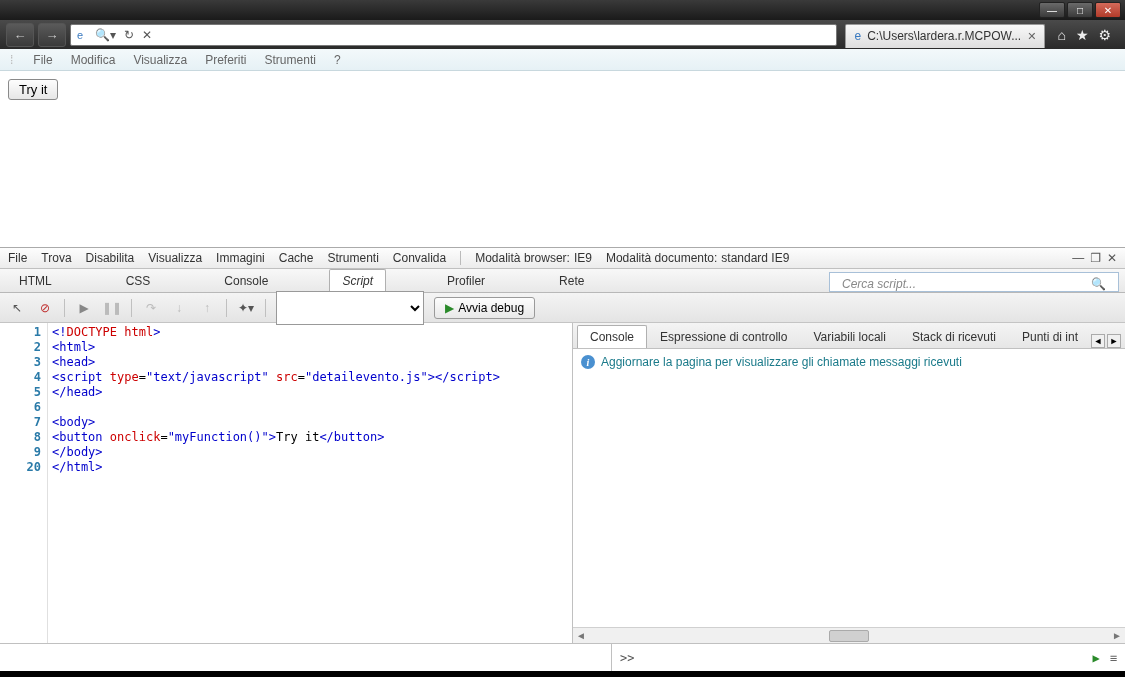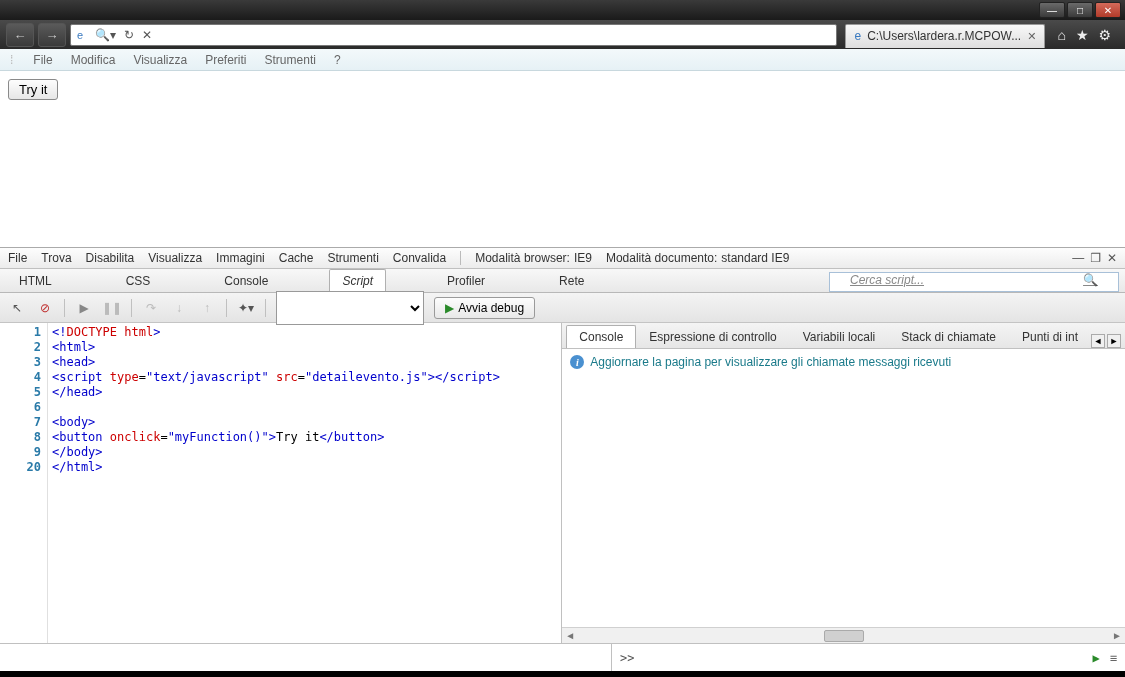--- a/index.html
+++ b/index.html
@@ -29,21 +29,21 @@
 
 .dev-menubar { height: 22px; background: linear-gradient(#fdfdfd,#ececec); border-top:1px solid #aaa; border-bottom:1px solid #c0c0c0; display:flex; align-items:center; padding:0 8px; gap: 14px; font-size:12px; color:#333; }
 .dev-menubar .sep { width:1px; height:14px; background:#bbb; }
 .dev-menubar .spacer { flex:1; }
 .dev-winctrl { display:flex; gap:6px; color:#555; }
 .dev-winctrl span { cursor:pointer; font-size:12px; }
 
 .dev-tabbar { height: 24px; background: linear-gradient(#f8f8f8,#e8e8e8); border-bottom:1px solid #b8b8b8; display:flex; align-items:flex-end; padding: 0 6px; gap: 48px; }
 .dev-tab { padding: 4px 12px; font-size:12px; color:#333; border:1px solid transparent; border-bottom:none; cursor:pointer; }
 .dev-tab.active { background:#fff; border-color:#b0b0b0; border-radius:2px 2px 0 0;font-style:italic; }
-.search-script { margin-left:auto; width: 290px; height:20px; border:1px solid #a8c0d8; background:#fff; display:flex; align-items:flex-start; padding:0 20px; color:#888; font-style:italic; font-size:12px;text-decoration:underline; }
+.search-script { margin-left:auto; width: 290px; height:20px; border:1px solid #a8c0d8; background:#fff; display:flex; align-items:flex-end; padding:0 12px; color:#888; font-style:italic; font-size:12px; }
 .search-script .mag { margin-left:auto; color:#4a80c0; font-style:normal; }
 
 .dev-toolbar { height: 30px; background: linear-gradient(#f4f4f4,#e4e4e4); border-bottom:1px solid #c4c4c4; display:flex; align-items:center; padding:0 8px; gap:10px; }
 .tb-ico { width:18px; height:18px; display:flex; align-items:center; justify-content:center; font-size:12px; color:#555; cursor:pointer; }
 .tb-sep { width:1px; height:18px; background:#c0c0c0; }
 .file-select { width:148px; height:20px; border:1px solid #999; background:#fff; font-size:12px; padding:16px 4px; }
 .debug-btn { height:22px; padding:0 10px; background:linear-gradient(#fdfdfd,#e8e8e8); border:1px solid #9a9a9a; border-radius:3px; font-size:12px; display:flex; align-items:center; gap:4px; cursor:pointer; }
 .debug-btn .play { color:#2a8a2a; }
 
 .dev-main { display:flex; height: 320px; background:#fff; }
@@ -193,21 +193,21 @@
         <div>9</div>
         <div>20</div>
       </div>
     <div class="code" id="code"><div><span style="color:#0000cc">&lt;!</span><span style="color:#cc0000">DOCTYPE html</span><span style="color:#0000cc">&gt;</span></div><div><span class="tag">&lt;html&gt;</span></div><div><span class="tag">&lt;head&gt;</span></div><div><span class="tag">&lt;script</span> <span class="attr">type</span>=<span class="val">"text/javascript"</span> <span class="attr">src</span>=<span class="val">"detailevento.js"</span><span class="tag">&gt;&lt;/script&gt;</span></div><div><span class="tag">&lt;/head&gt;</span></div><div>&nbsp;</div><div><span class="tag">&lt;body&gt;</span></div><div><span class="tag">&lt;button</span> <span class="attr">onclick</span>=<span class="val">"myFunction()"</span><span class="tag">&gt;</span><span class="plain">Try it</span><span class="tag">&lt;/button&gt;</span></div><div><span class="tag">&lt;/body&gt;</span></div><div><span class="tag">&lt;/html&gt;</span></div></div>
   </div>
   <div class="right-pane">
     <div class="right-tabs">
       <div class="r-tab active">Console</div>
       <div class="r-tab">Espressione di controllo</div>
       <div class="r-tab">Variabili locali</div>
-      <div class="r-tab">Stack di chiamate</div>
+      <div class="r-tab">Stack di ricevuti</div>
       <div class="r-tab">Punti di int</div>
       <div class="r-tab-scroll">
         <span>◄</span>
         <span>►</span>
       </div>
     </div>
     <div class="console-msg">
       <span class="info-icon">i</span>
       <span>Aggiornare la pagina per visualizzare gli chiamate messaggi ricevuti</span>
     </div>

